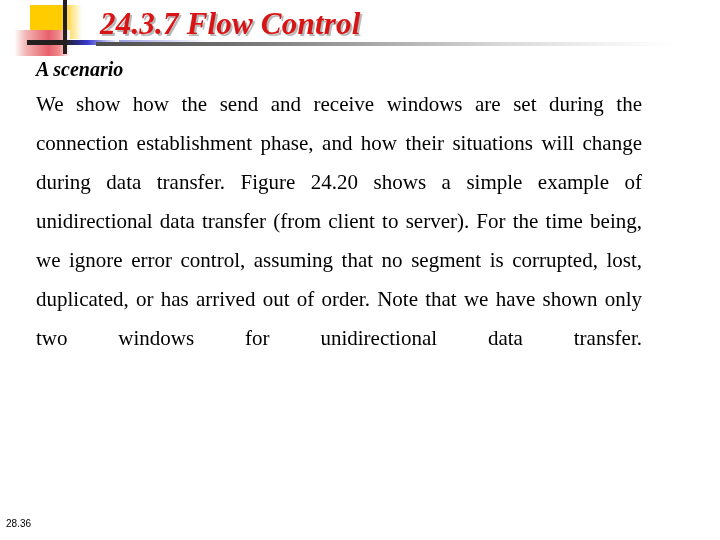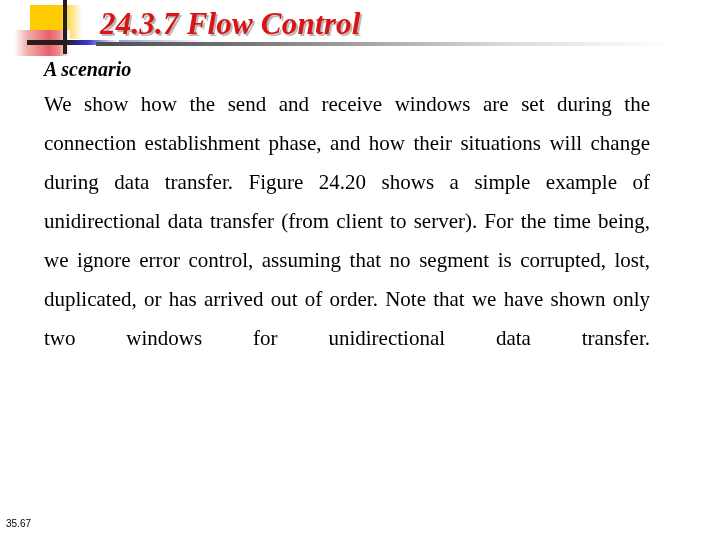--- a/index.html
+++ b/index.html
@@ -97,21 +97,20 @@
     height: 4px;
     background: linear-gradient(to right, #4d4d4d 0%, #6e6e6e 22%, #a8a8a8 48%, #d8d8d8 70%, #f2f2f2 88%, #ffffff 100%);
   }
 
   
   #body-block {
     position: absolute;
     left: 36px;
     top: 56px;
     width: 606px;
-    margin-left: 8px;
   }
   #scenario-heading {
     font-size: 20px;
     font-weight: bold;
     font-style: italic;
     color: #000000;
     line-height: 27px;
     margin: 0 0 2px 0;
   }
   #body-paragraph {
@@ -153,15 +152,15 @@
 
   <div id="slide-title">24.3.7  Flow Control</div>
 
   <div id="title-rule"></div>
 
   <div id="body-block">
     <div id="scenario-heading">A scenario</div>
     <p id="body-paragraph">We show how the send and receive windows are set during the connection establishment phase, and how their situations will change during data transfer. Figure 24.20 shows a simple example of unidirectional data transfer (from client to server). For the time being, we ignore error control, assuming that no segment is corrupted, lost, duplicated, or has arrived out of order. Note that we have shown only two windows for unidirectional data transfer.</p>
   </div>
 
-  <div id="footer-page-number">35.67</div>
+  <div id="footer-page-number">28.36</div>
 
 </div>
 
 </body></html>

